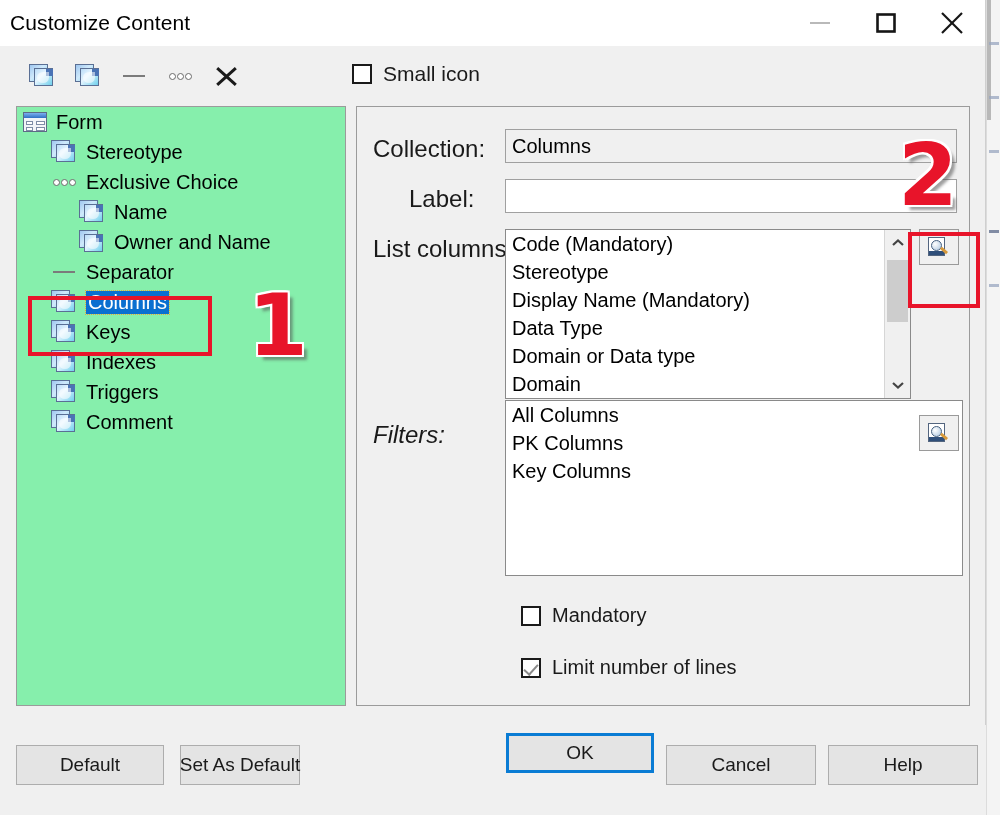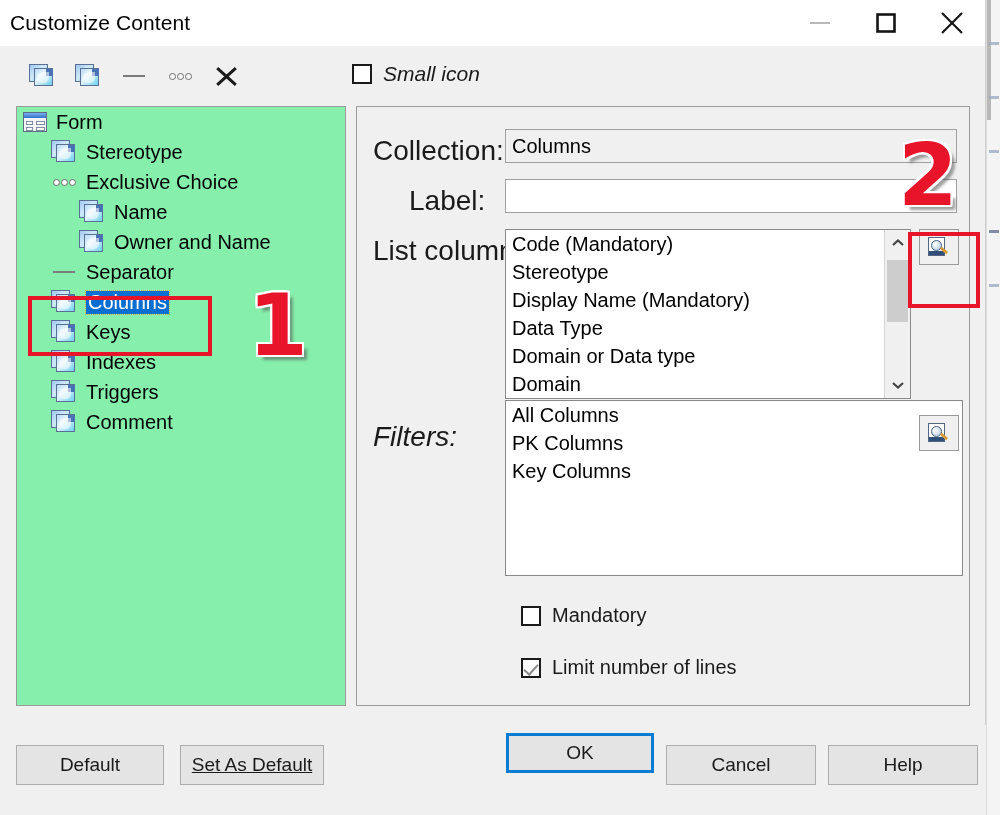--- a/index.html
+++ b/index.html
@@ -77,21 +77,20 @@
   .win-btn svg { display: block; }
 
   
   .toolbar {
     position: relative;
     height: 60px;
     background: #f0f0f0;
     display: flex;
     align-items: center;
     padding-left: 22px;
-    font-style: italic;
   }
   .tb-item {
     width: 40px; height: 40px;
     display: flex; align-items: center; justify-content: center;
   }
   .tb-gap { width: 6px; }
 
   
   .ico-coll {
     position: relative;
@@ -235,21 +234,21 @@
     width: 614px; height: 600px;
     background: #f0f0f0;
     border: 1px solid #9b9b9b;
   }
 
   .field-row {
     position: absolute;
     display: flex; align-items: flex-start;
   }
   .field-label {
-    font-size: 28px; color: #1a1a1a;
+    font-size: 24px; color: #1a1a1a;
     white-space: nowrap;
   }
 
   .text-input {
     border: 1px solid #a0a0a0;
     background: #ffffff;
     font-family: "Liberation Sans", sans-serif;
     font-size: 20px;
     color: #000;
     padding: 3px 6px;
@@ -652,21 +651,21 @@
         <div class="chk-row" style="left:148px; top:549px;">
           <div class="cbx checked"></div>
           <div class="chk-label">Limit number of lines</div>
         </div>
 
       </div>
     </div>
 
     <div class="footer">
       <div class="btn" style="left:16px; top:20px; width:148px;">Default</div>
-      <div class="btn" style="left:180px; top:20px; width:144px;text-decoration:underline;">Set As Default</div>
+      <div class="btn" style="left:180px; top:20px; width:120px;">Set As Default</div>
       <div class="btn focus" style="left:506px; top:8px; width:148px;">OK</div>
       <div class="btn" style="left:666px; top:20px; width:150px;">Cancel</div>
       <div class="btn" style="left:828px; top:20px; width:150px;">Help</div>
     </div>
 
   </div>
 
   <div class="anno-box" style="left:28px; top:296px; width:184px; height:60px;"></div>
   <div class="anno-num" style="left:248px; top:282px; font-size:86px;">1</div>
 

